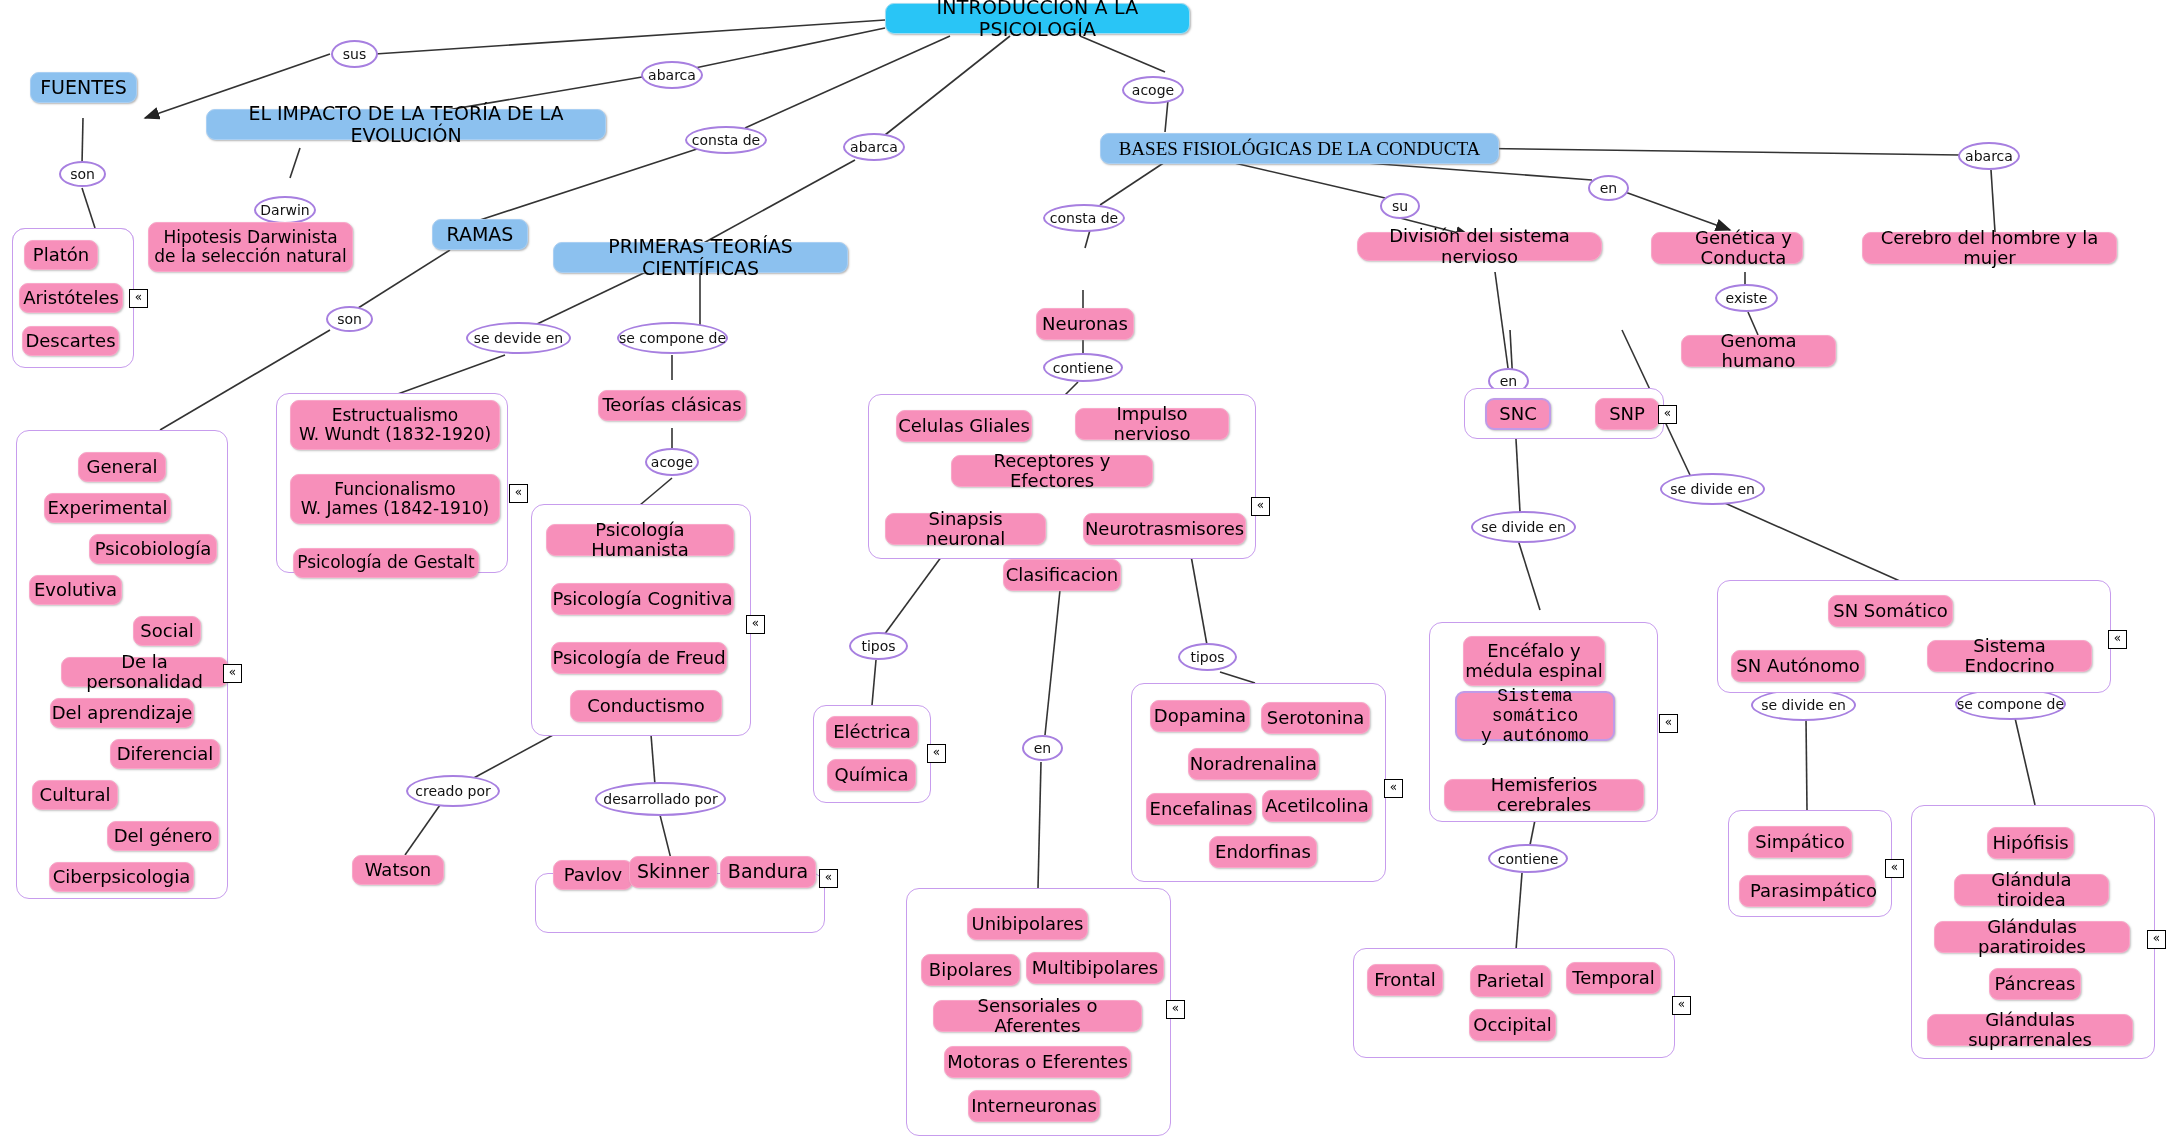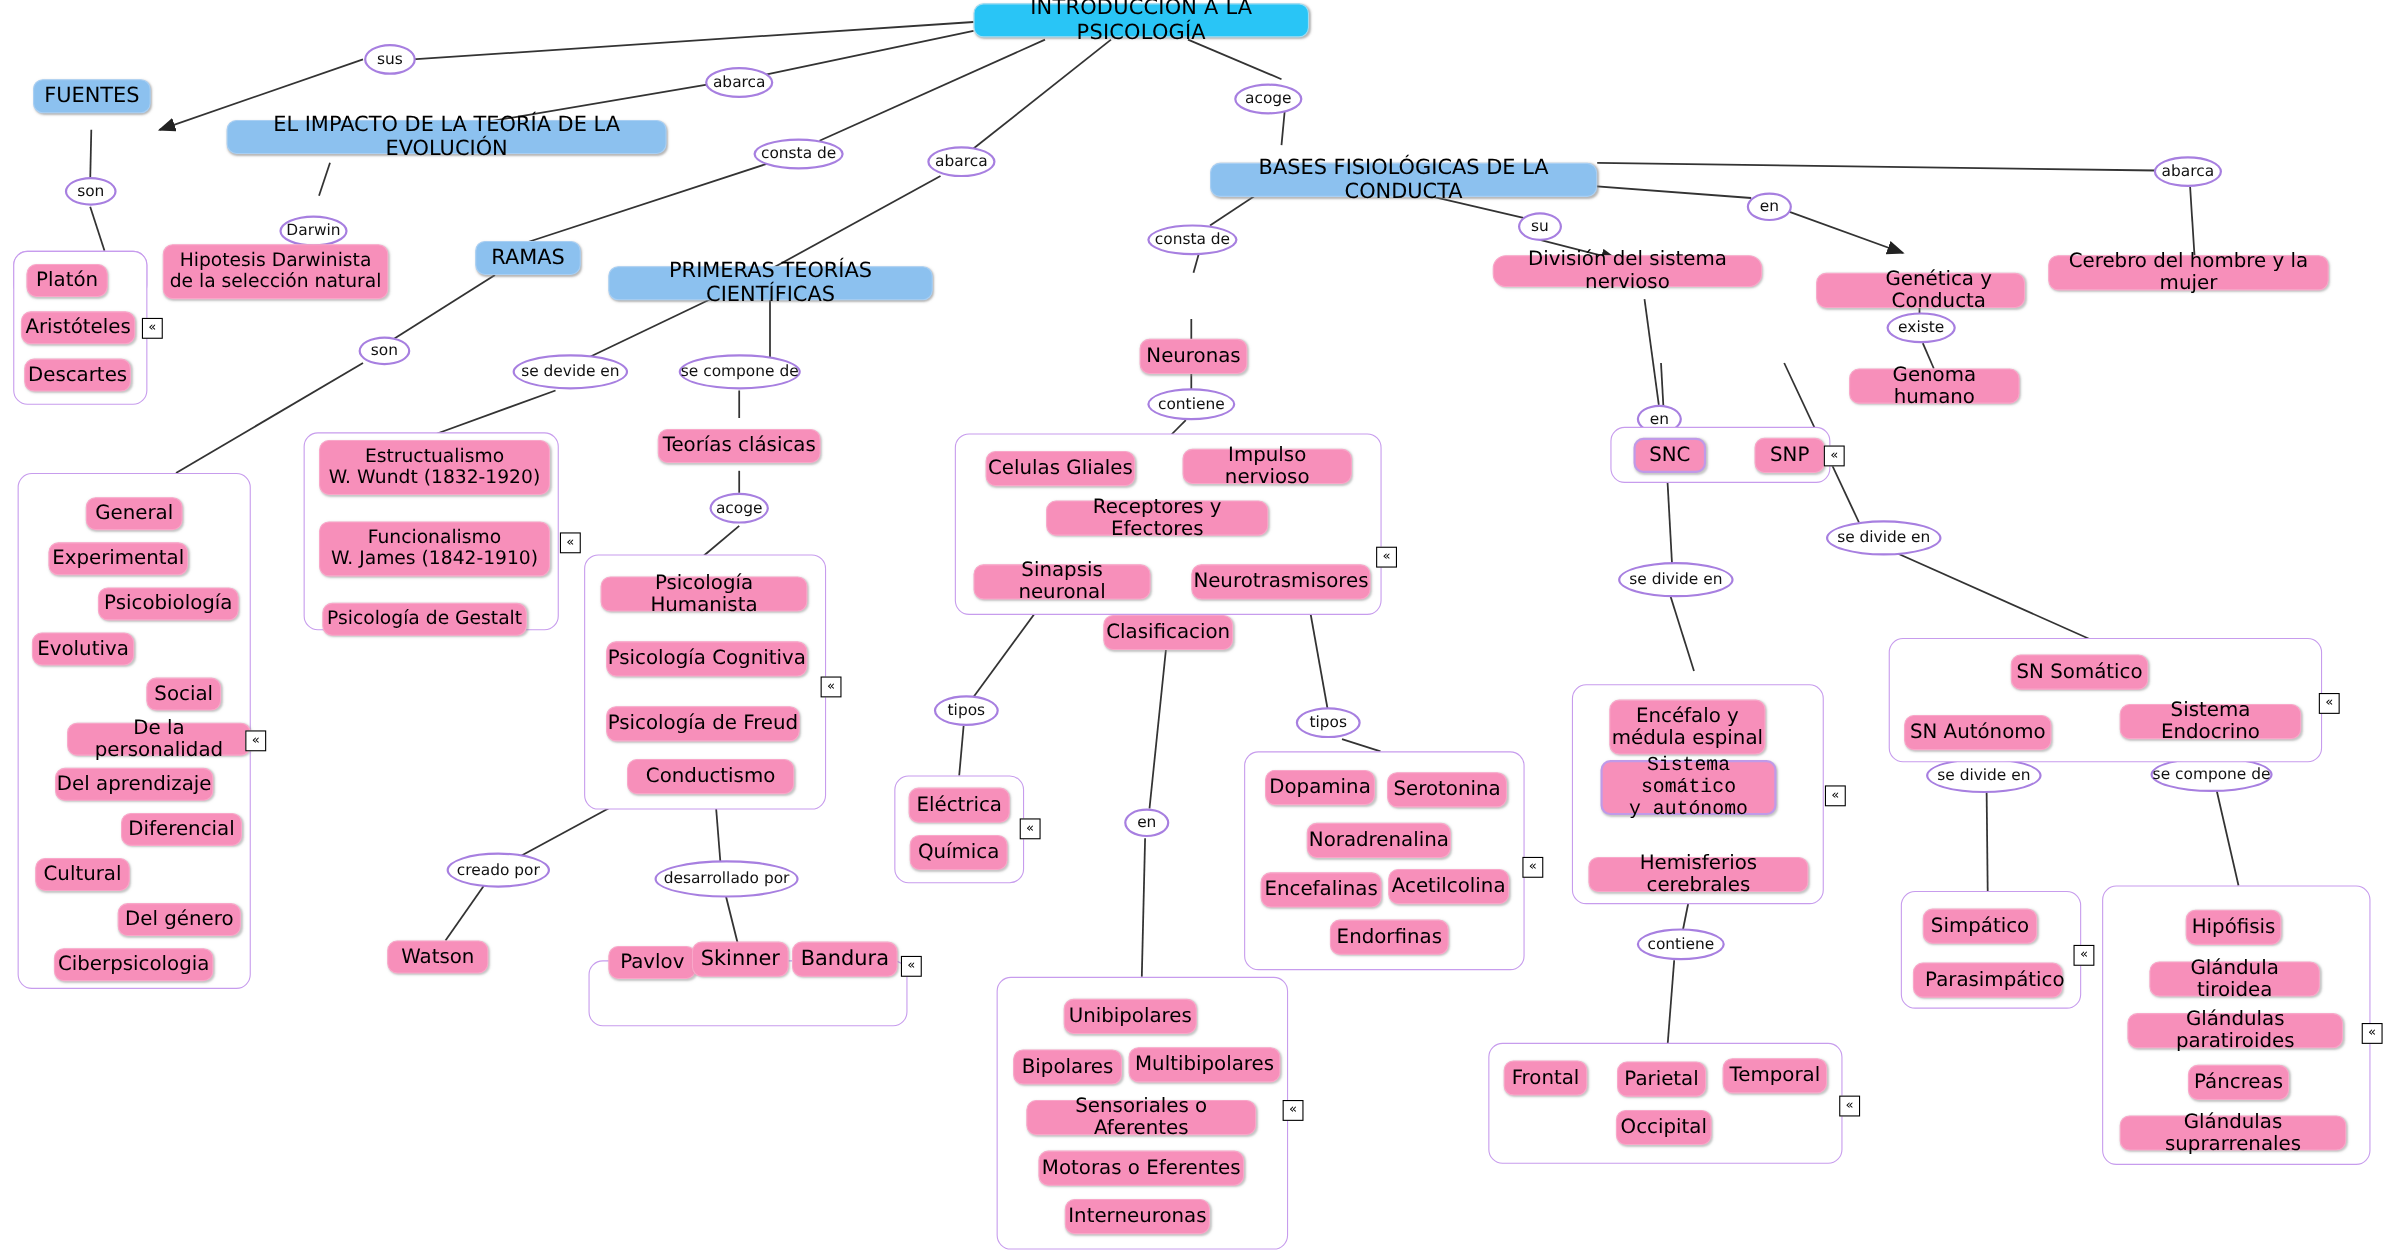--- a/index.html
+++ b/index.html
@@ -126,21 +126,21 @@
       <path d="M2015,718 L2035,805"></path>
     </g>
   </svg>
 
   <div class="node blue" style="left:885px;top:3px;width:305px;height:31px;">INTRODUCCIÓN A LA PSICOLOGÍA</div>
 
   <div class="node blue2" style="left:30px;top:72px;width:107px;height:31px;">FUENTES</div>
   <div class="node blue2" style="left:206px;top:109px;width:400px;height:31px;">EL IMPACTO DE LA TEORÍA DE LA EVOLUCIÓN</div>
   <div class="node blue2" style="left:432px;top:219px;width:96px;height:31px;">RAMAS</div>
   <div class="node blue2" style="left:553px;top:242px;width:295px;height:31px;">PRIMERAS TEORÍAS CIENTÍFICAS</div>
-  <div class="node blue2" style="left:1100px;top:148px;width:352px;height:31px;">BASES FISIOLÓGICAS DE LA CONDUCTA</div>
+  <div class="node blue2" style="left:1100px;top:133px;width:399px;height:31px;font-family:Liberation Serif, serif;">BASES FISIOLÓGICAS DE LA CONDUCTA</div>
 
   <div class="link" style="left:331px;top:40px;width:47px;height:28px;">sus</div>
   <div class="link" style="left:641px;top:61px;width:62px;height:28px;">abarca</div>
   <div class="link" style="left:685px;top:126px;width:82px;height:28px;">consta de</div>
   <div class="link" style="left:843px;top:133px;width:62px;height:28px;">abarca</div>
   <div class="link" style="left:1122px;top:76px;width:62px;height:28px;">acoge</div>
   <div class="link" style="left:1958px;top:142px;width:62px;height:28px;">abarca</div>
 
   <div class="link" style="left:59px;top:161px;width:47px;height:26px;">son</div>
   <div class="link" style="left:254px;top:172px;width:62px;height:28px;margin-top:24px;">Darwin</div>
@@ -244,21 +244,21 @@
   <div class="group" style="left:1131px;top:683px;width:255px;height:199px;"></div>
   <div class="node pink" style="left:1150px;top:700px;width:100px;height:32px;">Dopamina</div>
   <div class="node pink" style="left:1261px;top:702px;width:109px;height:32px;">Serotonina</div>
   <div class="node pink" style="left:1188px;top:748px;width:131px;height:32px;">Noradrenalina</div>
   <div class="node pink" style="left:1146px;top:793px;width:110px;height:32px;">Encefalinas</div>
   <div class="node pink" style="left:1262px;top:790px;width:110px;height:32px;">Acetilcolina</div>
   <div class="node pink" style="left:1209px;top:836px;width:108px;height:32px;">Endorfinas</div>
   <div class="collapse" style="left:1384px;top:779px;">«</div>
 
   <div class="node pink" style="left:1357px;top:232px;width:245px;height:29px;border-radius:12px;">División del sistema nervioso</div>
-  <div class="node pink" style="left:1651px;top:248px;width:190px;height:32px;padding-left:33px;">Genética y Conducta</div>
+  <div class="node pink" style="left:1651px;top:232px;width:152px;height:32px;padding-left:33px;">Genética y Conducta</div>
   <div class="node pink" style="left:1681px;top:335px;width:155px;height:32px;">Genoma humano</div>
   <div class="node pink" style="left:1862px;top:232px;width:255px;height:32px;">Cerebro del hombre y la mujer</div>
 
   <div class="group" style="left:1464px;top:388px;width:200px;height:51px;"></div>
   <div class="node pink sel" style="left:1485px;top:398px;width:66px;height:32px;">SNC</div>
   <div class="node pink" style="left:1595px;top:398px;width:64px;height:32px;">SNP</div>
   <div class="collapse" style="left:1658px;top:405px;">«</div>
 
   <div class="group" style="left:1429px;top:622px;width:229px;height:200px;"></div>
   <div class="node pink" style="left:1463px;top:636px;width:142px;height:50px;">Encéfalo y

